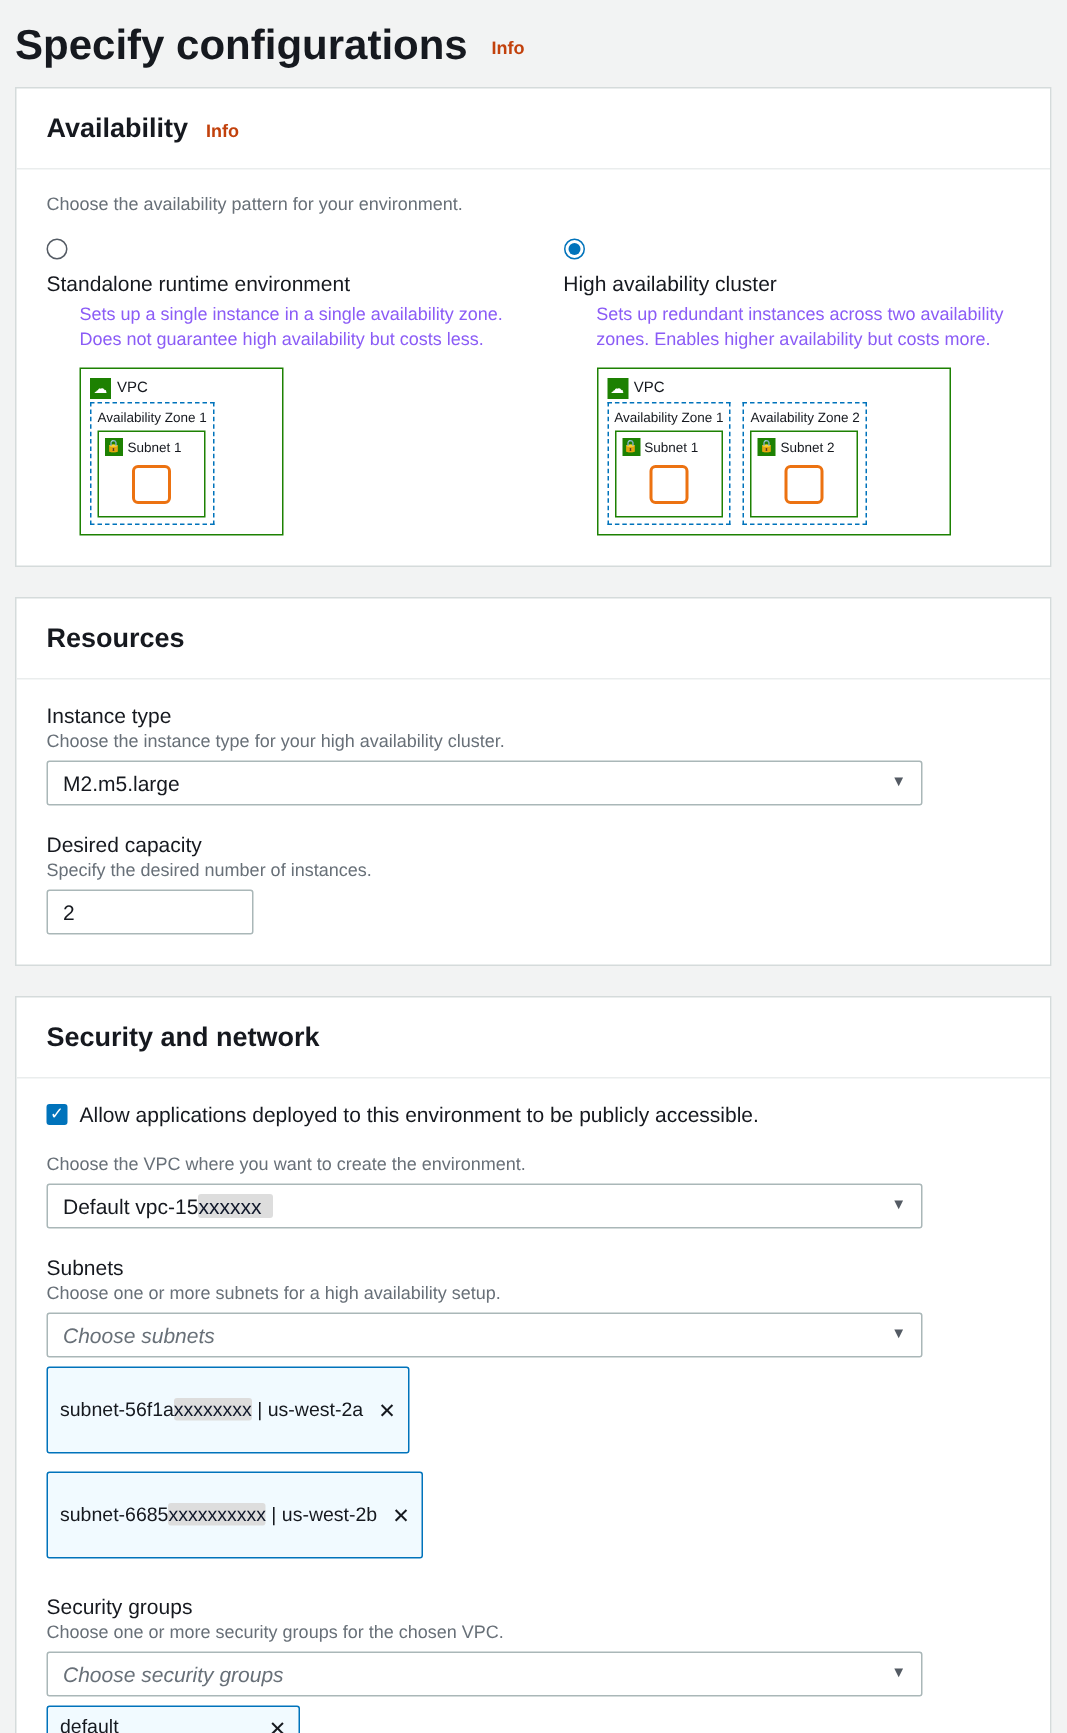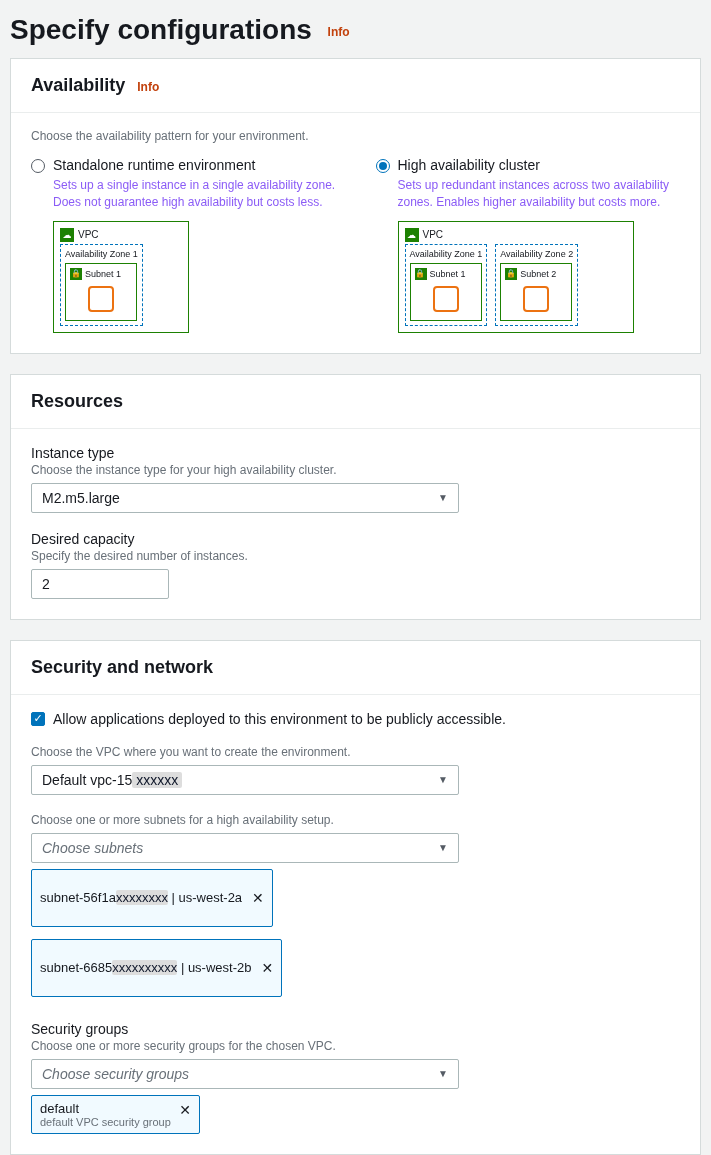--- a/index.html
+++ b/index.html
@@ -50,20 +50,21 @@
     display: flex;
     gap: 40px;
   }
   .radio-option {
     flex: 1;
   }
   .radio-head {
     display: flex;
     align-items: flex-start;
     gap: 8px;
+    flex-direction: column;
   }
   .radio {
     width: 14px;
     height: 14px;
     border-radius: 50%;
     border: 1px solid #545b64;
     margin-top: 2px;
     position: relative;
     flex-shrink: 0;
   }
@@ -180,23 +181,22 @@
     border: 1px solid #aab7b8;
     border-radius: 2px;
     padding: 6px 10px;
     font-size: 14px;
     display: flex;
     align-items: center;
     justify-content: space-between;
     background: #fff;
   }
   .select {
-    width: 428px;
+    width: 584px;
     cursor: pointer;
-    text-align: center;
   }
   .text-input {
     width: 138px;
   }
   .caret {
     font-size: 10px;
     color: #545b64;
   }
   .field-group {
     margin-bottom: 18px;
@@ -416,20 +416,21 @@
       <div class="field-hint">Choose the VPC where you want to create the environment.</div>
       <div class="select">
         <span>
           <span>Default vpc-15</span><span class="redact">xxxxxx</span>
         </span>
         <span class="caret">▼</span>
       </div>
     </div>
 
     <div class="field-group">
+      <div class="field-label">Subnets</div>
       <div class="field-hint">Choose one or more subnets for a high availability setup.</div>
       <div class="select">
         <span class="placeholder">Choose subnets</span>
         <span class="caret">▼</span>
       </div>
       <div class="token-row">
         <div class="token">
           <span class="tval"><span>subnet-56f1a</span><span class="redact">xxxxxxxx</span><span> | us-west-2a</span></span>
           <span class="token-close">✕</span>
         </div>

